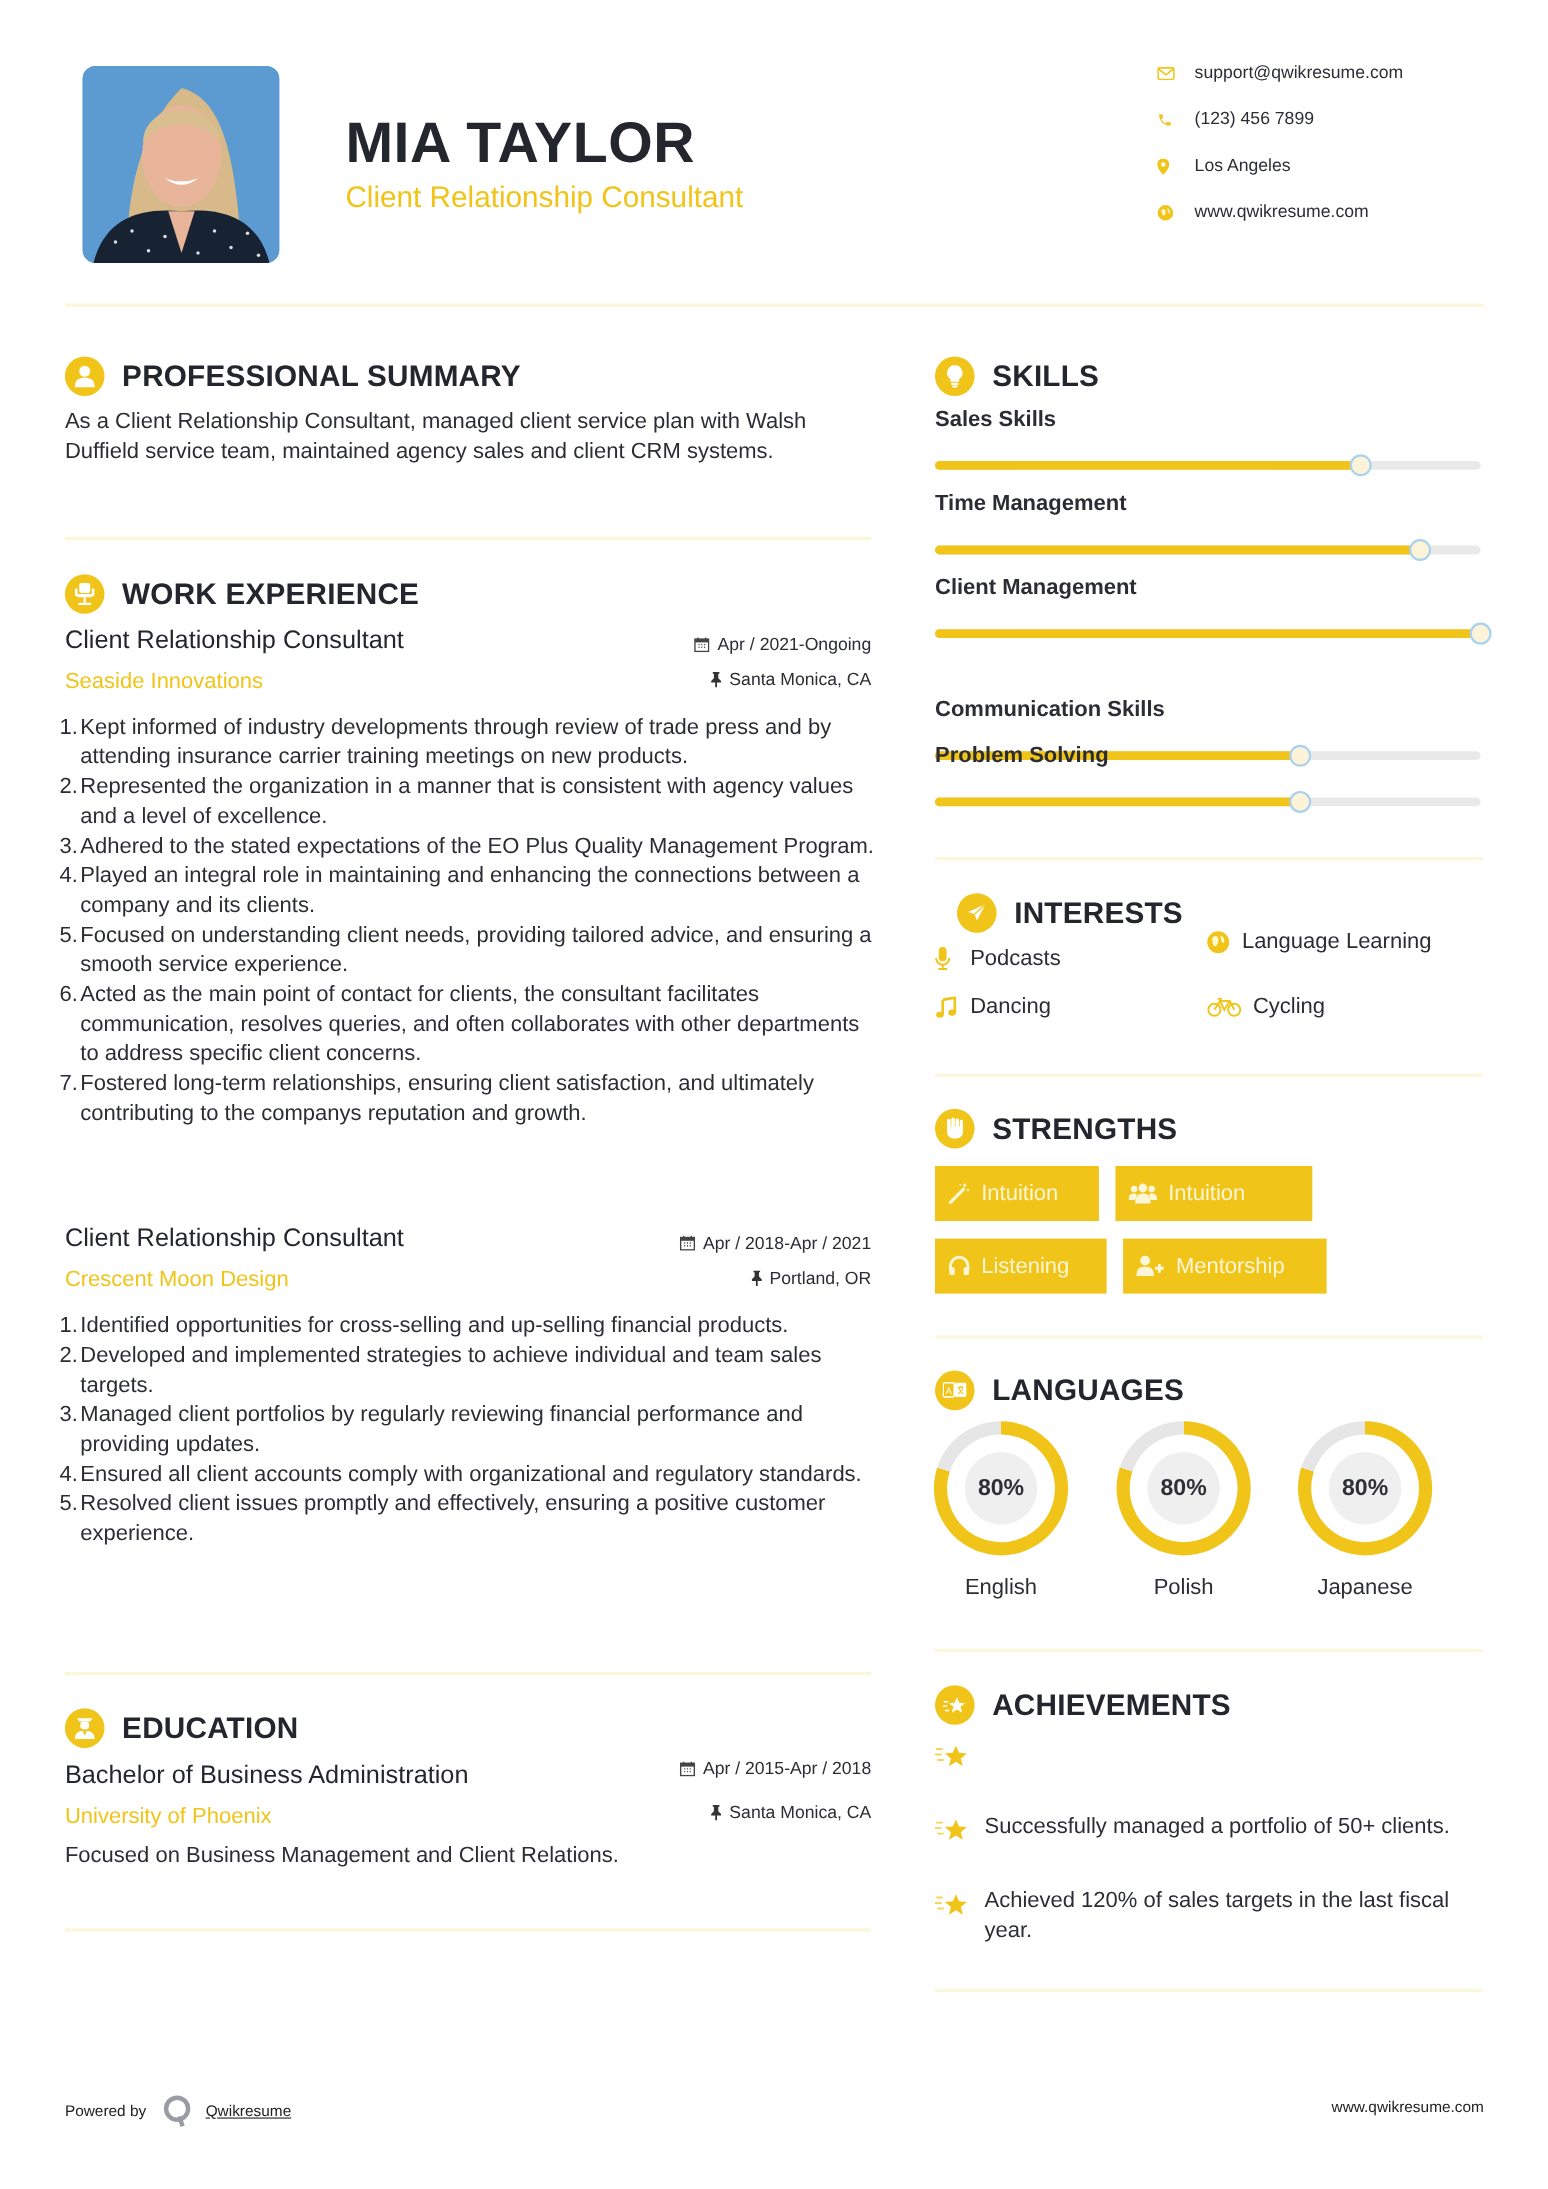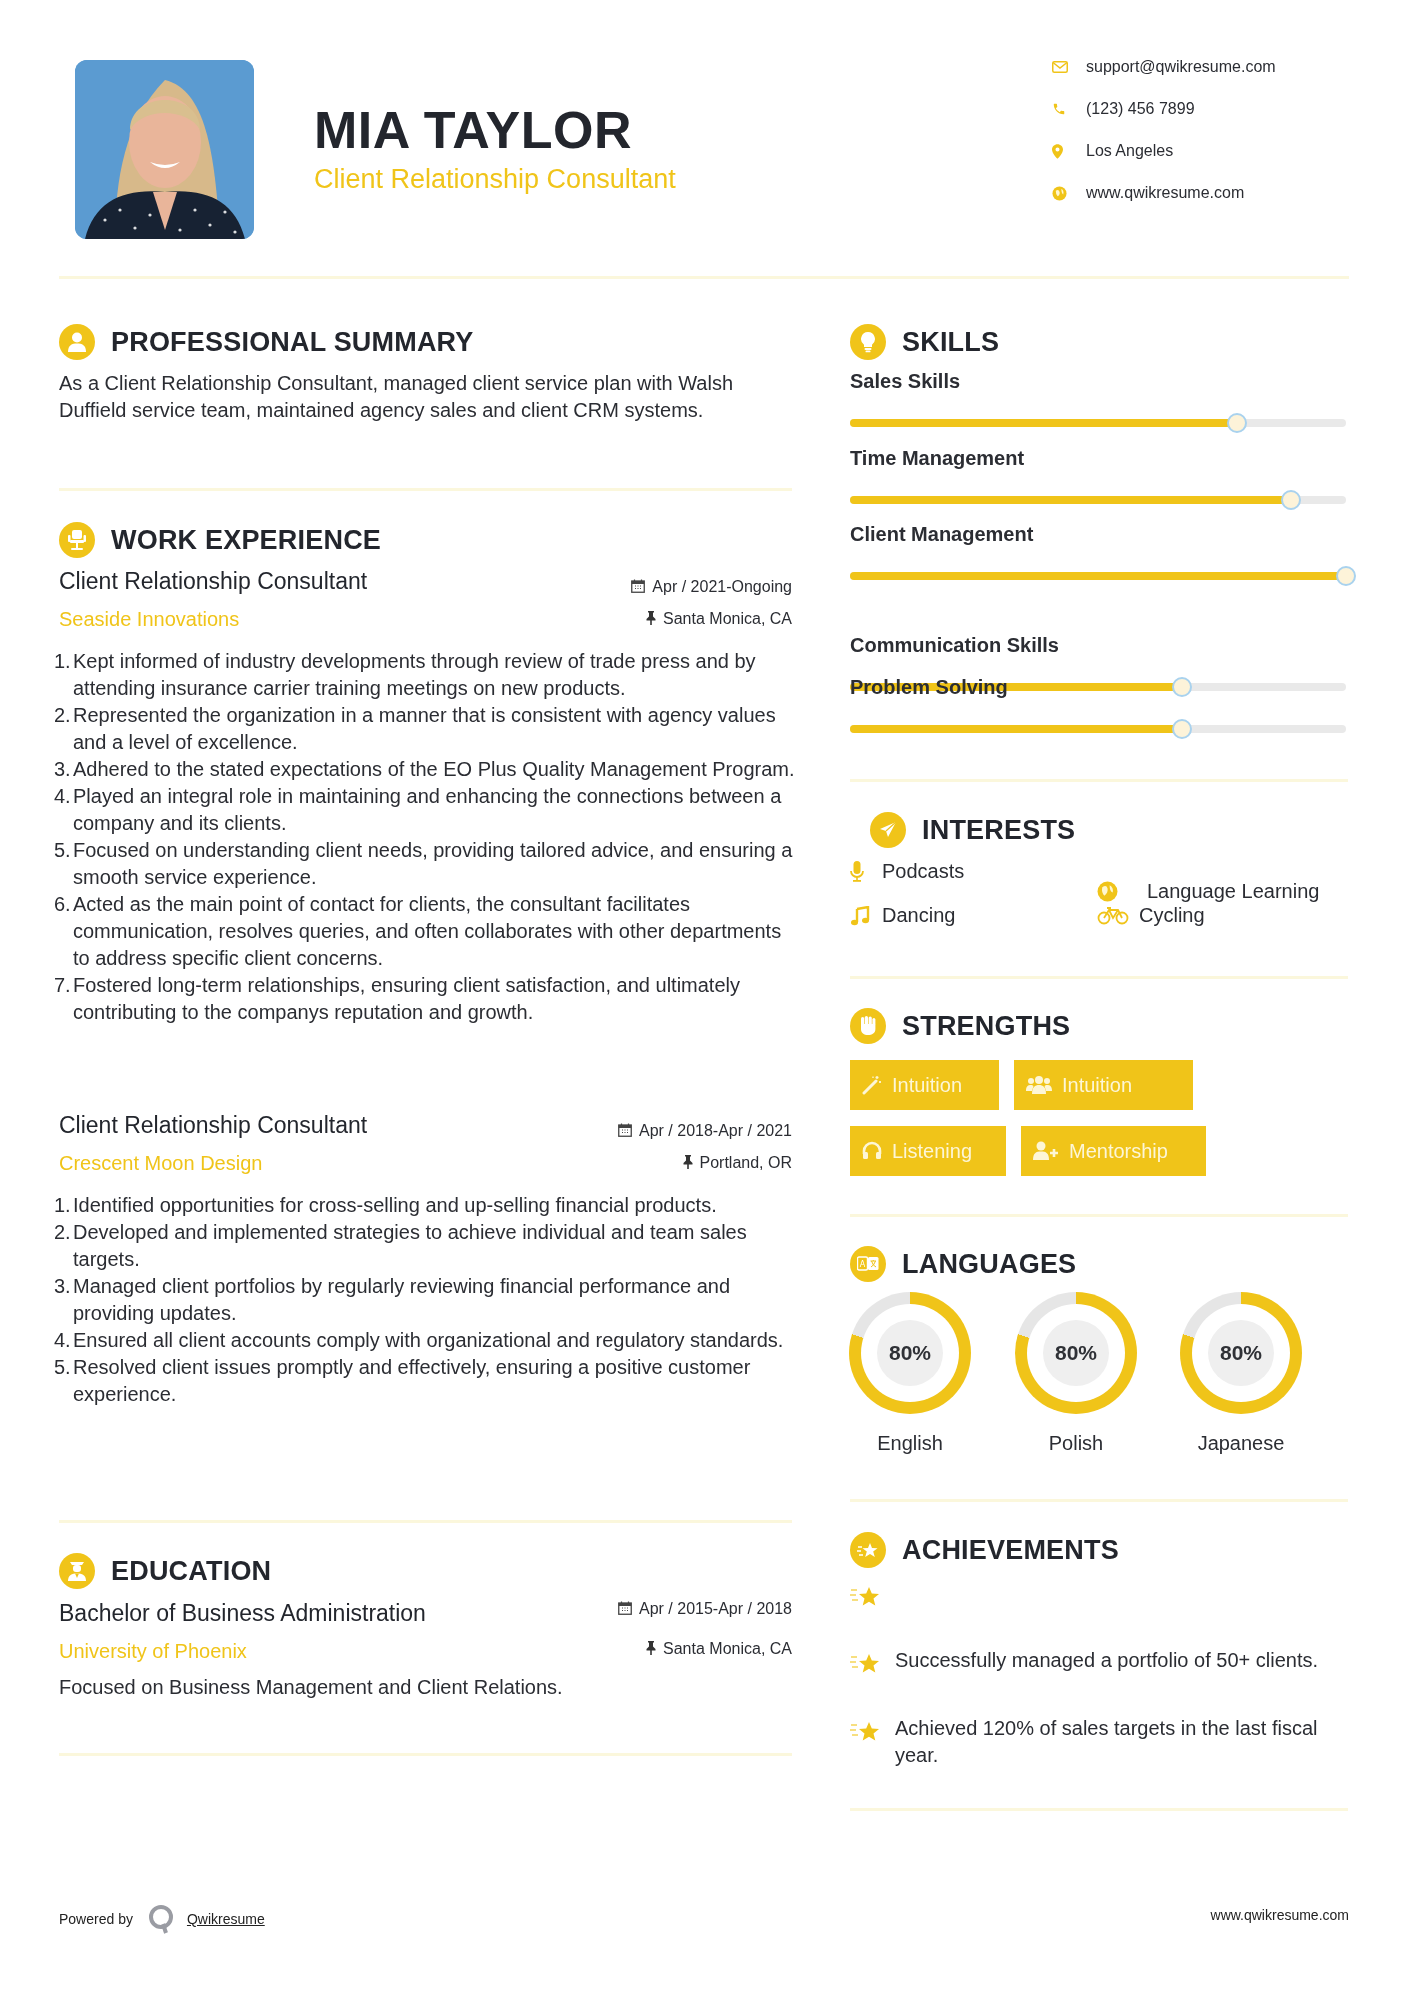--- a/index.html
+++ b/index.html
@@ -340,21 +340,21 @@
   <span class="ii">
     <svg width="14" height="22" viewBox="0 0 14 22">
         <rect x="3.5" y="0" width="7" height="13" rx="3.5" fill="#f0c419"></rect>
         <path d="M1 10 a6 6 0 0 0 12 0" fill="none" stroke="#f0c419" stroke-width="1.8"></path>
         <rect x="6.2" y="16" width="1.6" height="3" fill="#f0c419"></rect>
         <rect x="3" y="19" width="8" height="1.8" fill="#f0c419"></rect>
       </svg>
   </span>
   <span>Podcasts</span>
 </div>
-<div class="abs interest" style="left:1097px; top:880px;gap:18px;">
+<div class="abs interest" style="left:1097px; top:845px;">
   <span class="ii">
     <svg width="21" height="21" viewBox="0 0 20 20">
         <circle cx="10" cy="10" r="9.5" fill="#f0c419"></circle>
         <path d="M5 6 Q9 3 10 7 Q11 11 7 14 Q4 11 5 6 Z M12 4 Q16 6 15 11 Q12 10 12 4 Z" fill="#fff7cf"></path>
       </svg>
   </span>
   <span>Language Learning</span>
 </div>
 <div class="abs interest" style="left:850px; top:904px;">
   <span class="ii">

